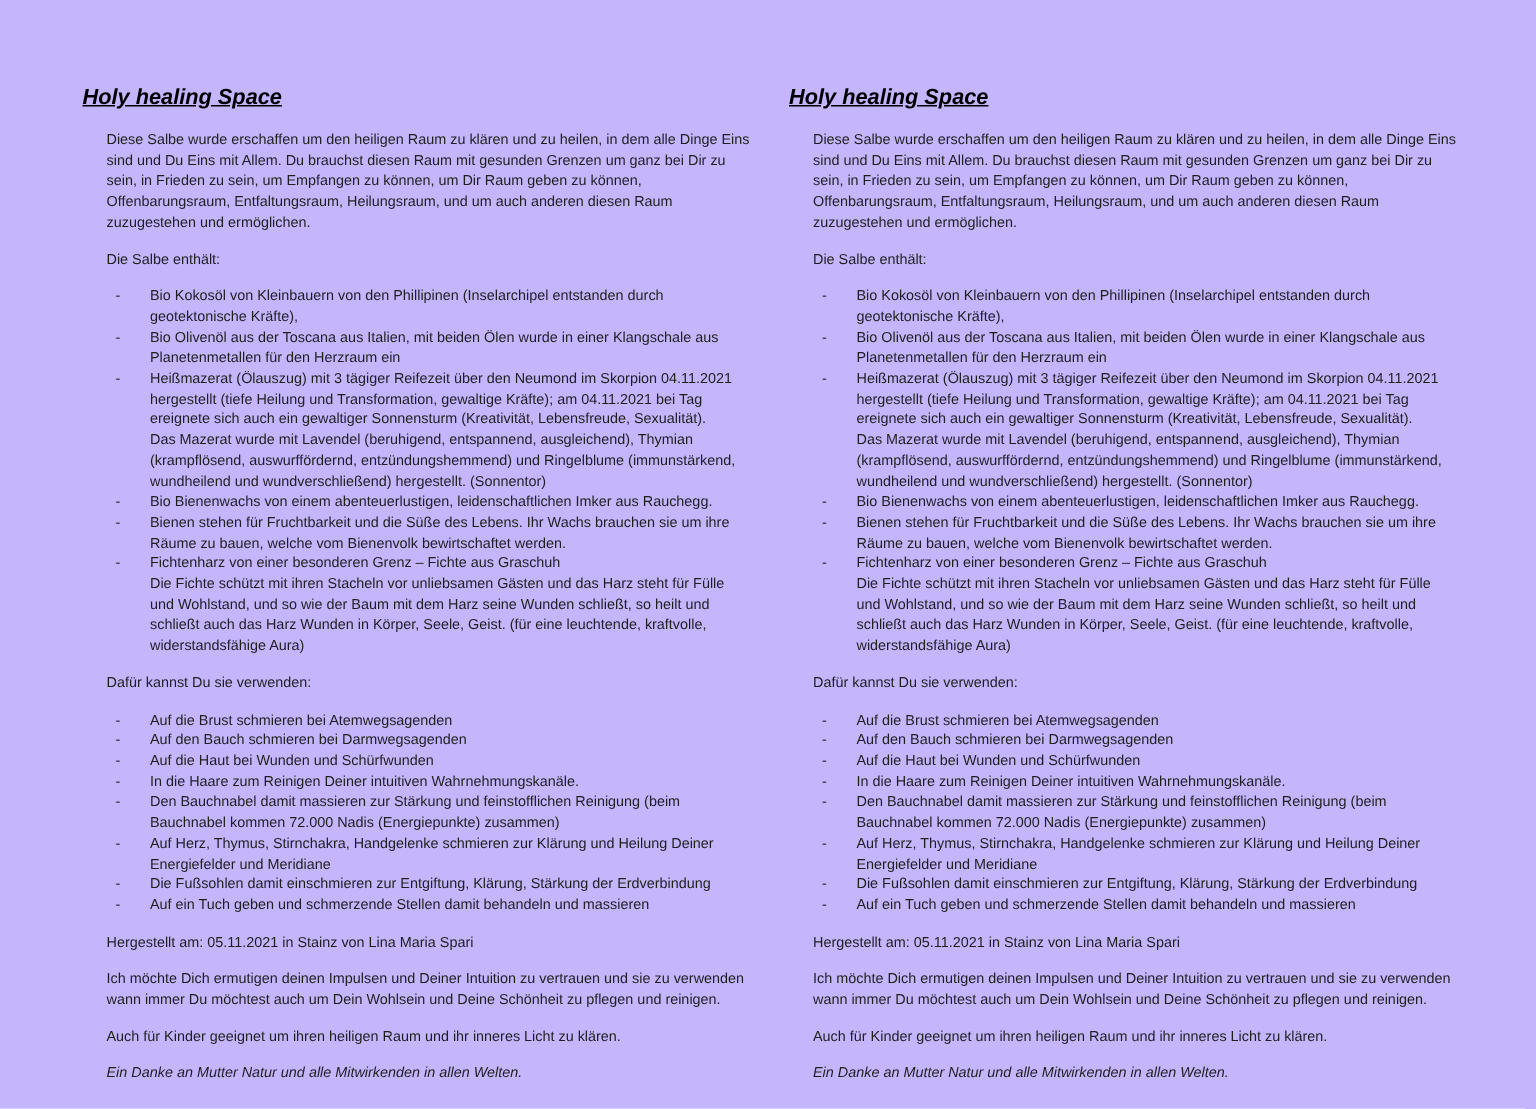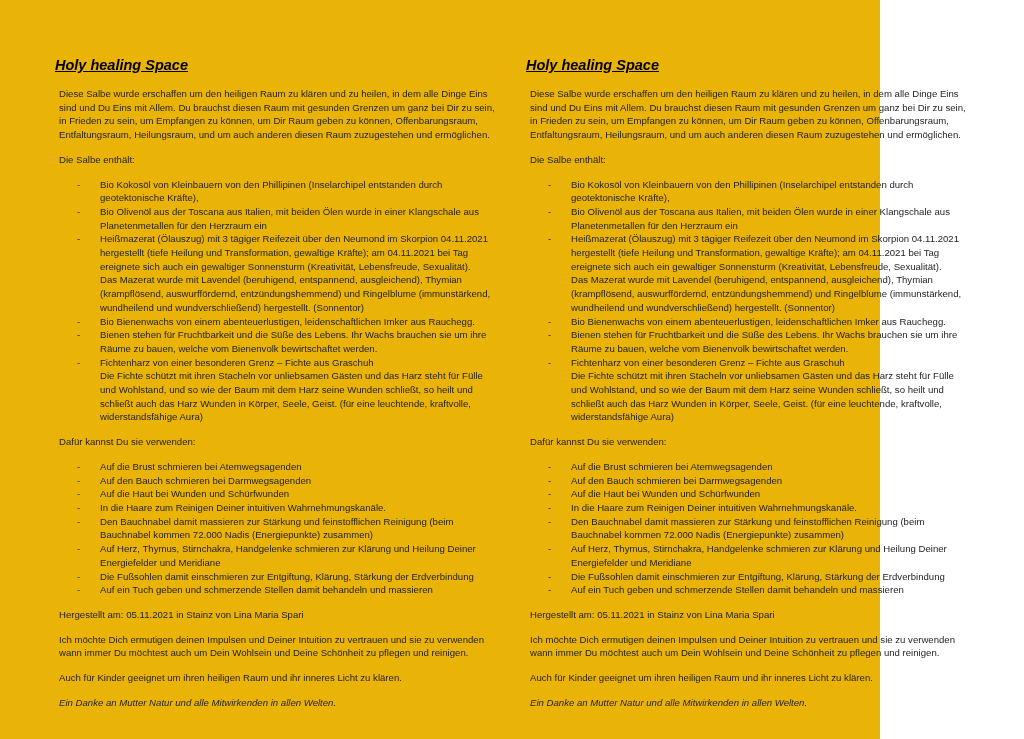--- a/index.html
+++ b/index.html
@@ -7,23 +7,23 @@
     padding: 0;
     background: #ffffff;
   }
   body {
     width: 1024px;
     height: 739px;
     overflow: hidden;
   }
   .page {
     position: relative;
-    width: 880px;
+    width: 1024px;
     height: 739px;
-    background: #eab308;
+    background: #c4b5fd;
     font-family: "Liberation Sans", sans-serif;
     color: #1f1f1f;
   }
   .column {
     position: absolute;
     top: 56px;
     width: 446px;
     font-size: 9.6px;
     line-height: 13.7px;
     text-align: left;
@@ -33,21 +33,21 @@
   .doc-title {
     margin: 0 0 13px 0;
     font-size: 14.5px;
     line-height: 18px;
     font-weight: bold;
     font-style: italic;
     text-decoration: underline;
     color: #000000;
   }
   .para {
-    margin: 0 0 11px 4px;
+    margin: 0 0 11px 16px;
     white-space: pre-line;
   }
   .para.last { margin-bottom: 0; font-style: italic; }
   .list { margin: 0 0 11px 0; }
   .li { display: flex; padding-left: 22px; }
   .dash {
     flex: 0 0 23px;
     width: 23px;
   }
   .li-text {

